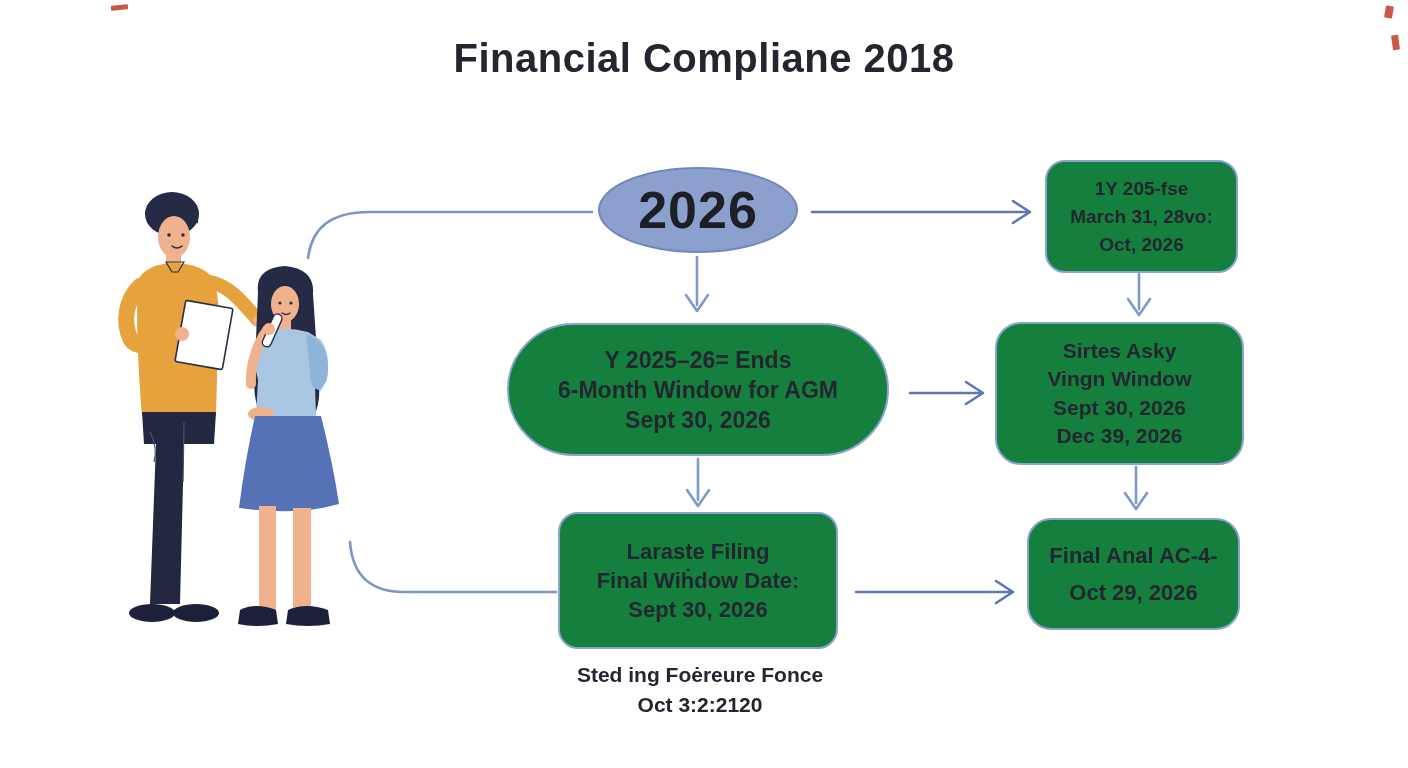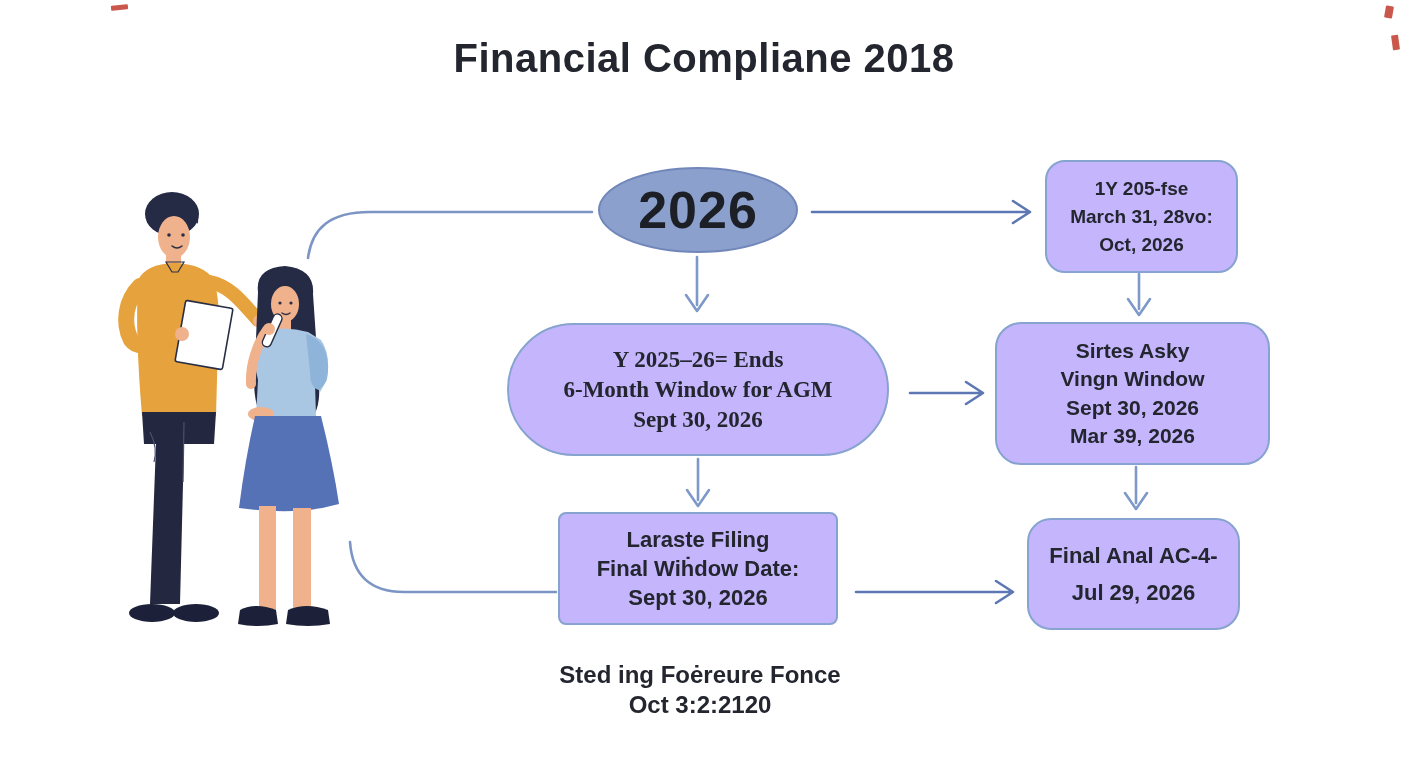--- a/index.html
+++ b/index.html
@@ -13,29 +13,29 @@
     position:absolute;top:36px;left:0;width:100%;text-align:center;
     font-size:40px;font-weight:700;letter-spacing:.5px;color:var(--text);
   }
   .node{position:absolute;display:flex;flex-direction:column;justify-content:center;
     align-items:center;text-align:center;font-weight:700;color:var(--text);box-sizing:border-box;}
   .ellipse{
     left:598px;top:167px;width:200px;height:86px;border-radius:50%;
     background:var(--ellipse-fill);border:2px solid var(--ellipse-border);
     font-size:52px;color:#1c2026;letter-spacing:1px;
   }
-  .box{background:#c4b5fd;border:2.5px solid var(--box-border);}
+  .box{background:#15803d;border:2.5px solid var(--box-border);}
   .box-fy-end{left:1045px;top:160px;width:193px;height:113px;border-radius:20px;font-size:19px;line-height:28px;}
-  .box-agm{left:507px;top:323px;width:382px;height:133px;border-radius:67px;border-width:2px;font-size:23px;line-height:30px;font-family:Liberation Serif, serif;}
-  .box-filing-window{left:995px;top:322px;width:275px;height:143px;border-radius:26px;font-size:21px;line-height:28.5px;}
-  .box-latest{left:558px;top:512px;width:280px;height:113px;border-radius:8px;border-width:2px;font-size:22px;line-height:29px;}
+  .box-agm{left:507px;top:323px;width:382px;height:133px;border-radius:67px;border-width:2px;font-size:23px;line-height:30px;}
+  .box-filing-window{left:995px;top:322px;width:249px;height:143px;border-radius:26px;font-size:21px;line-height:28.5px;}
+  .box-latest{left:558px;top:512px;width:280px;height:137px;border-radius:20px;border-width:2px;font-size:22px;line-height:29px;}
   .box-final{left:1027px;top:518px;width:213px;height:112px;border-radius:24px;font-size:22px;line-height:29px;gap:8px;}
   .footnote{
     position:absolute;left:480px;top:660px;width:440px;text-align:center;
-    font-size:24px;font-weight:700;line-height:30px;color:var(--text);
+    font-size:21px;font-weight:700;line-height:30px;color:var(--text);
   }
   .connectors{position:absolute;left:0;top:0;}
   .connectors path{fill:none;stroke-width:2.6;stroke-linecap:round;stroke-linejoin:round;}
   .c-dark{stroke:var(--arrow-dark);}
   .c-light{stroke:var(--arrow-light);}
   .c-curve{stroke:var(--curve);}
   .people{position:absolute;left:88px;top:182px;}
   .red-mark{position:absolute;background:var(--red-mark);opacity:.85;border-radius:1px;}
   .m1{left:111px;top:5px;width:17px;height:5px;transform:rotate(-6deg);}
   .m2{left:1385px;top:6px;width:8px;height:12px;transform:rotate(10deg);}
@@ -125,32 +125,32 @@
   <div class="node box box-agm">
     <div>Y 2025–26= Ends</div>
     <div>6-Month Window for AGM</div>
     <div>Sept 30, 2026</div>
   </div>
 
   <div class="node box box-filing-window">
     <div>Sirtes Asky</div>
     <div>Vingn Window</div>
     <div>Sept 30, 2026</div>
-    <div>Mar 39, 2026</div>
+    <div>Dec 39, 2026</div>
   </div>
 
   <div class="node box box-latest">
     <div>Laraste Filing</div>
     <div>Final Wiḣdow Date:</div>
     <div>Sept 30, 2026</div>
   </div>
 
   <div class="node box box-final">
     <div>Final Anal AC-4-</div>
-    <div>Jul 29, 2026</div>
+    <div>Oct 29, 2026</div>
   </div>
 
   <div class="footnote">
     <div>Sted ing Foėreure Fonce</div>
     <div>Oct 3:2:2120</div>
   </div>
 
 </div>
 
 </body></html>

